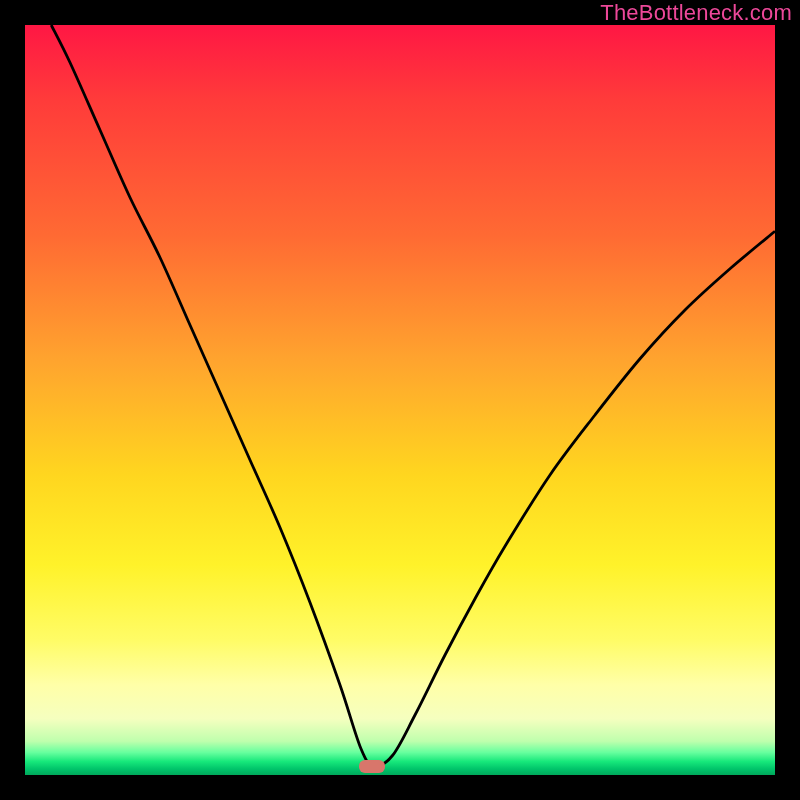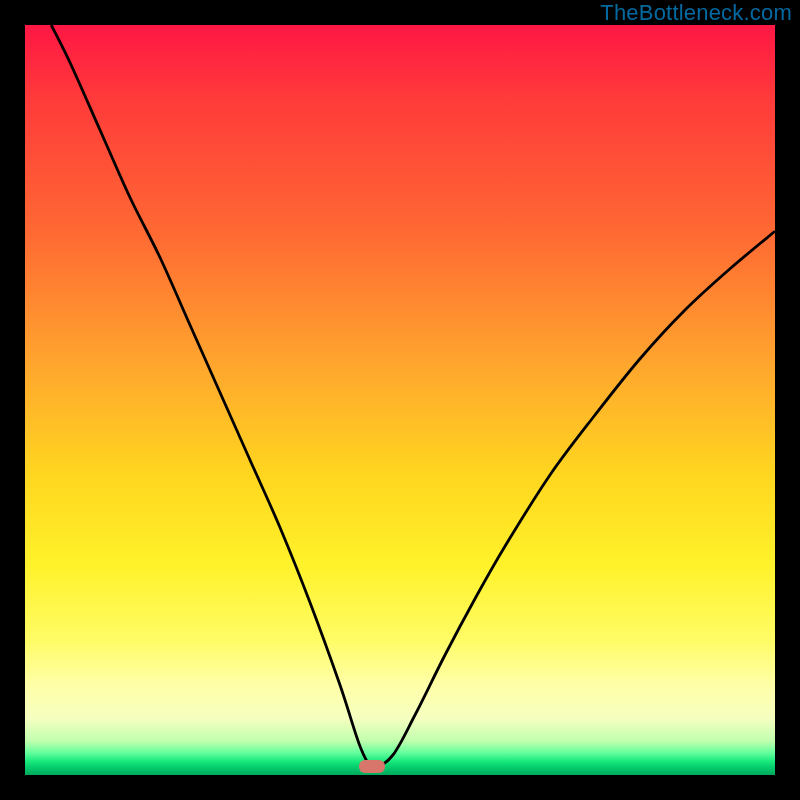--- a/index.html
+++ b/index.html
@@ -53,21 +53,21 @@
     position: absolute;
     width: 26px;
     height: 13px;
     background: #d8766b;
     border-radius: 6px;
   }
   .watermark {
     position: absolute;
     top: 0px;
     right: 8px;
-    color: #0369a1;
+    color: #ec4899;
     font-size: 22px;
     font-weight: 500;
     letter-spacing: 0.2px;
     user-select: none;
   }
 </style>
 </head>
 <body>
 
 <div class="outer">

